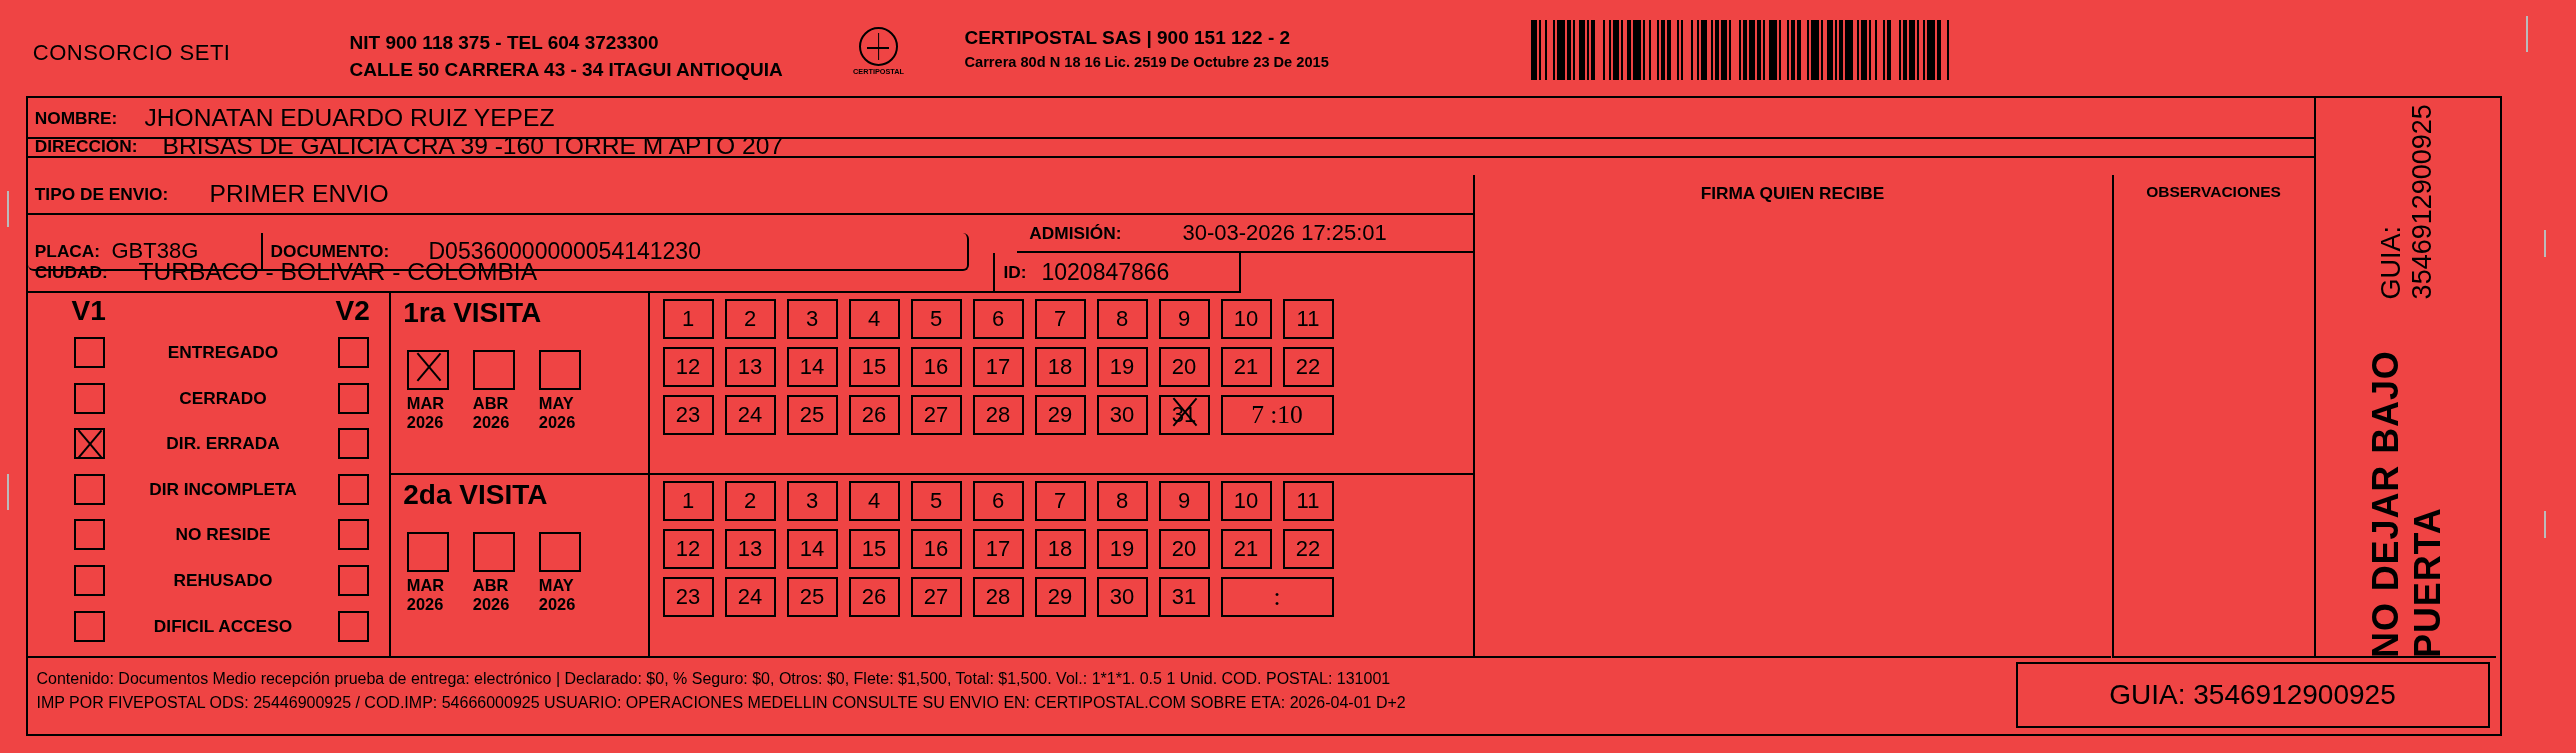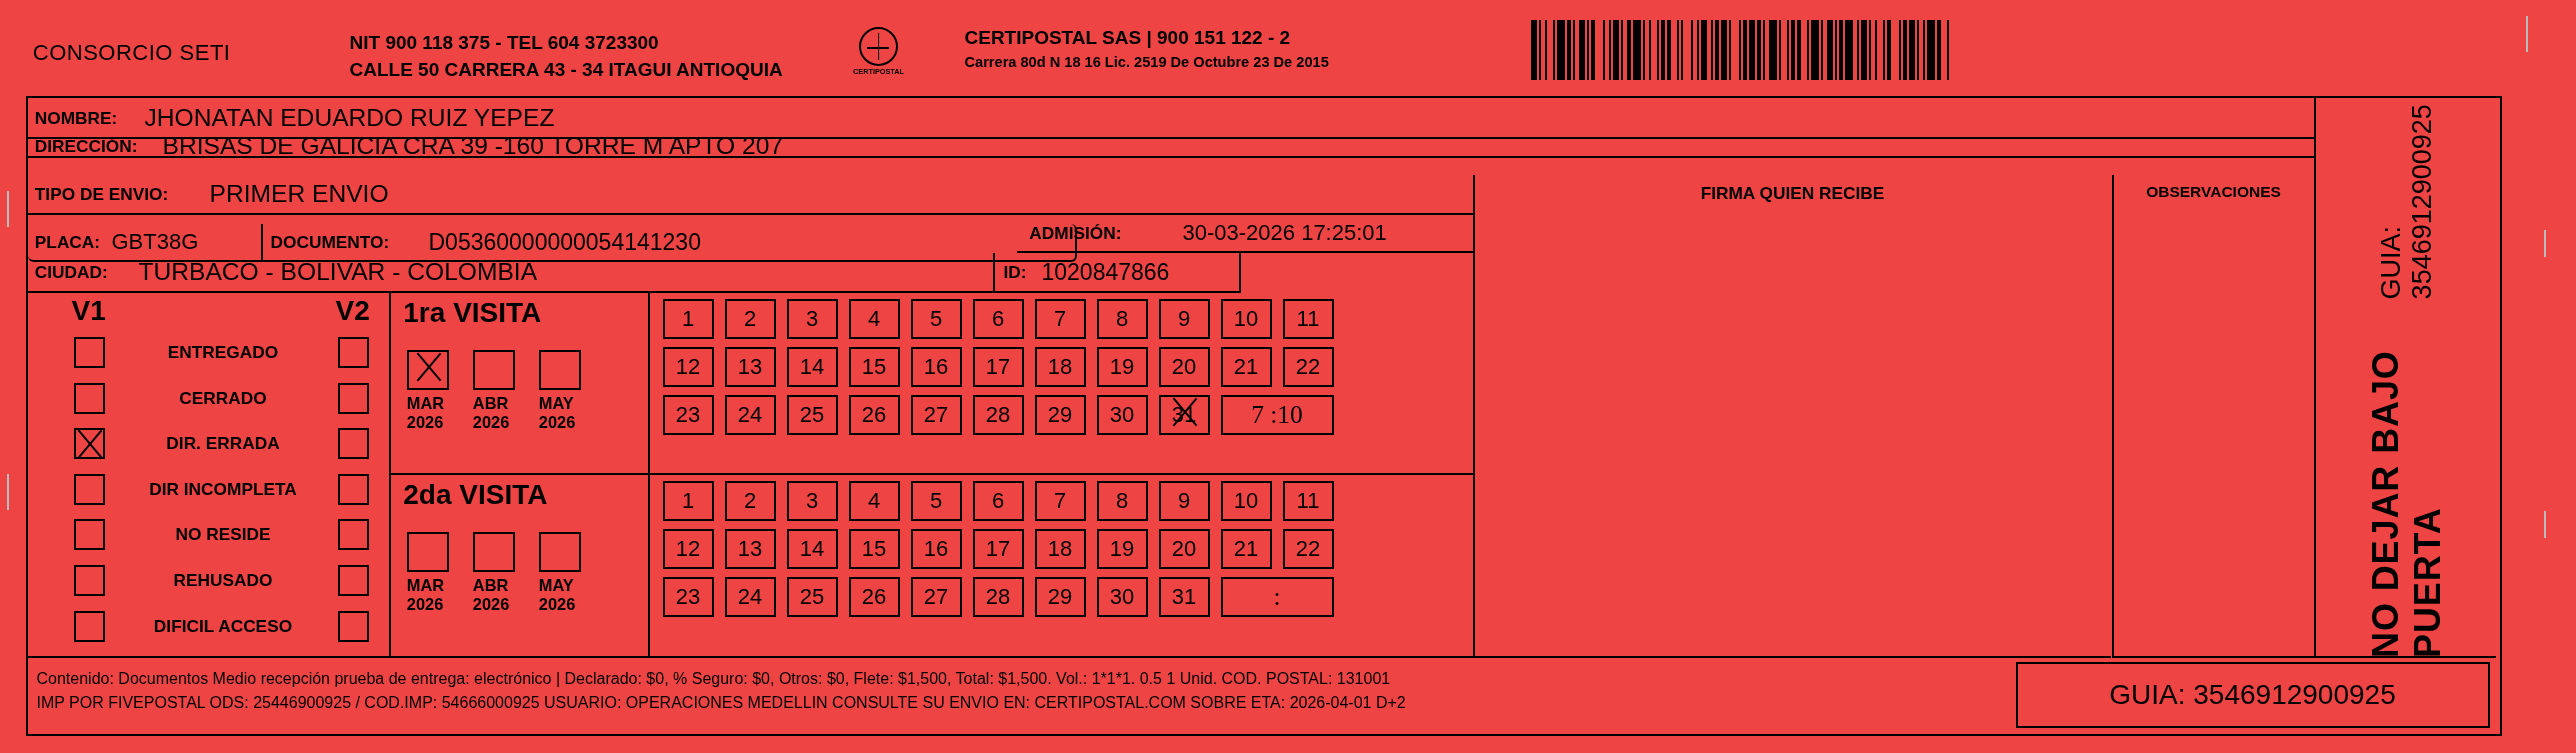--- a/index.html
+++ b/index.html
@@ -33,21 +33,21 @@
   .row{position:absolute;left:0;box-sizing:border-box;}
   .bb{border-bottom:2.7px solid #000;}
   .br{border-right:2.7px solid #000;}
 
   .lbl{font-size:17.3px;font-weight:bold;}
   .val{font-size:24.6px;}
 
   #r-nombre{top:0;width:2286px;height:41px;padding-left:41px;}
   #r-direccion{top:38px;width:2286px;height:22px;text-align:center;}
   #r-tipo{top:77px;width:1445px;height:40px;}
-  #r-placa{top:126px;width:1049px;height:38px;border-radius:6px;}
+  #r-placa{top:135px;width:941px;height:38px;border-radius:6px;}
   #r-adm{top:117px;left:989px;width:456px;height:38px;}
   #r-ciudad{top:155px;width:967px;height:40px;}
   #r-id{top:155px;left:967px;width:246px;height:40px;}
   #r-tel{top:155px;left:1213px;width:233px;height:40px;}
 
   .cell-txt{position:absolute;left:7.3px;top:50%;transform:translateY(-50%);white-space:nowrap;}
 
   
   #firma{position:absolute;left:1445px;top:77px;width:638px;height:483px;box-sizing:border-box;border-left:2.7px solid #000;border-bottom:2.7px solid #000;}
   #firma .cap{position:absolute;top:7.3px;left:0;width:100%;text-align:center;font-size:17.3px;font-weight:bold;}

